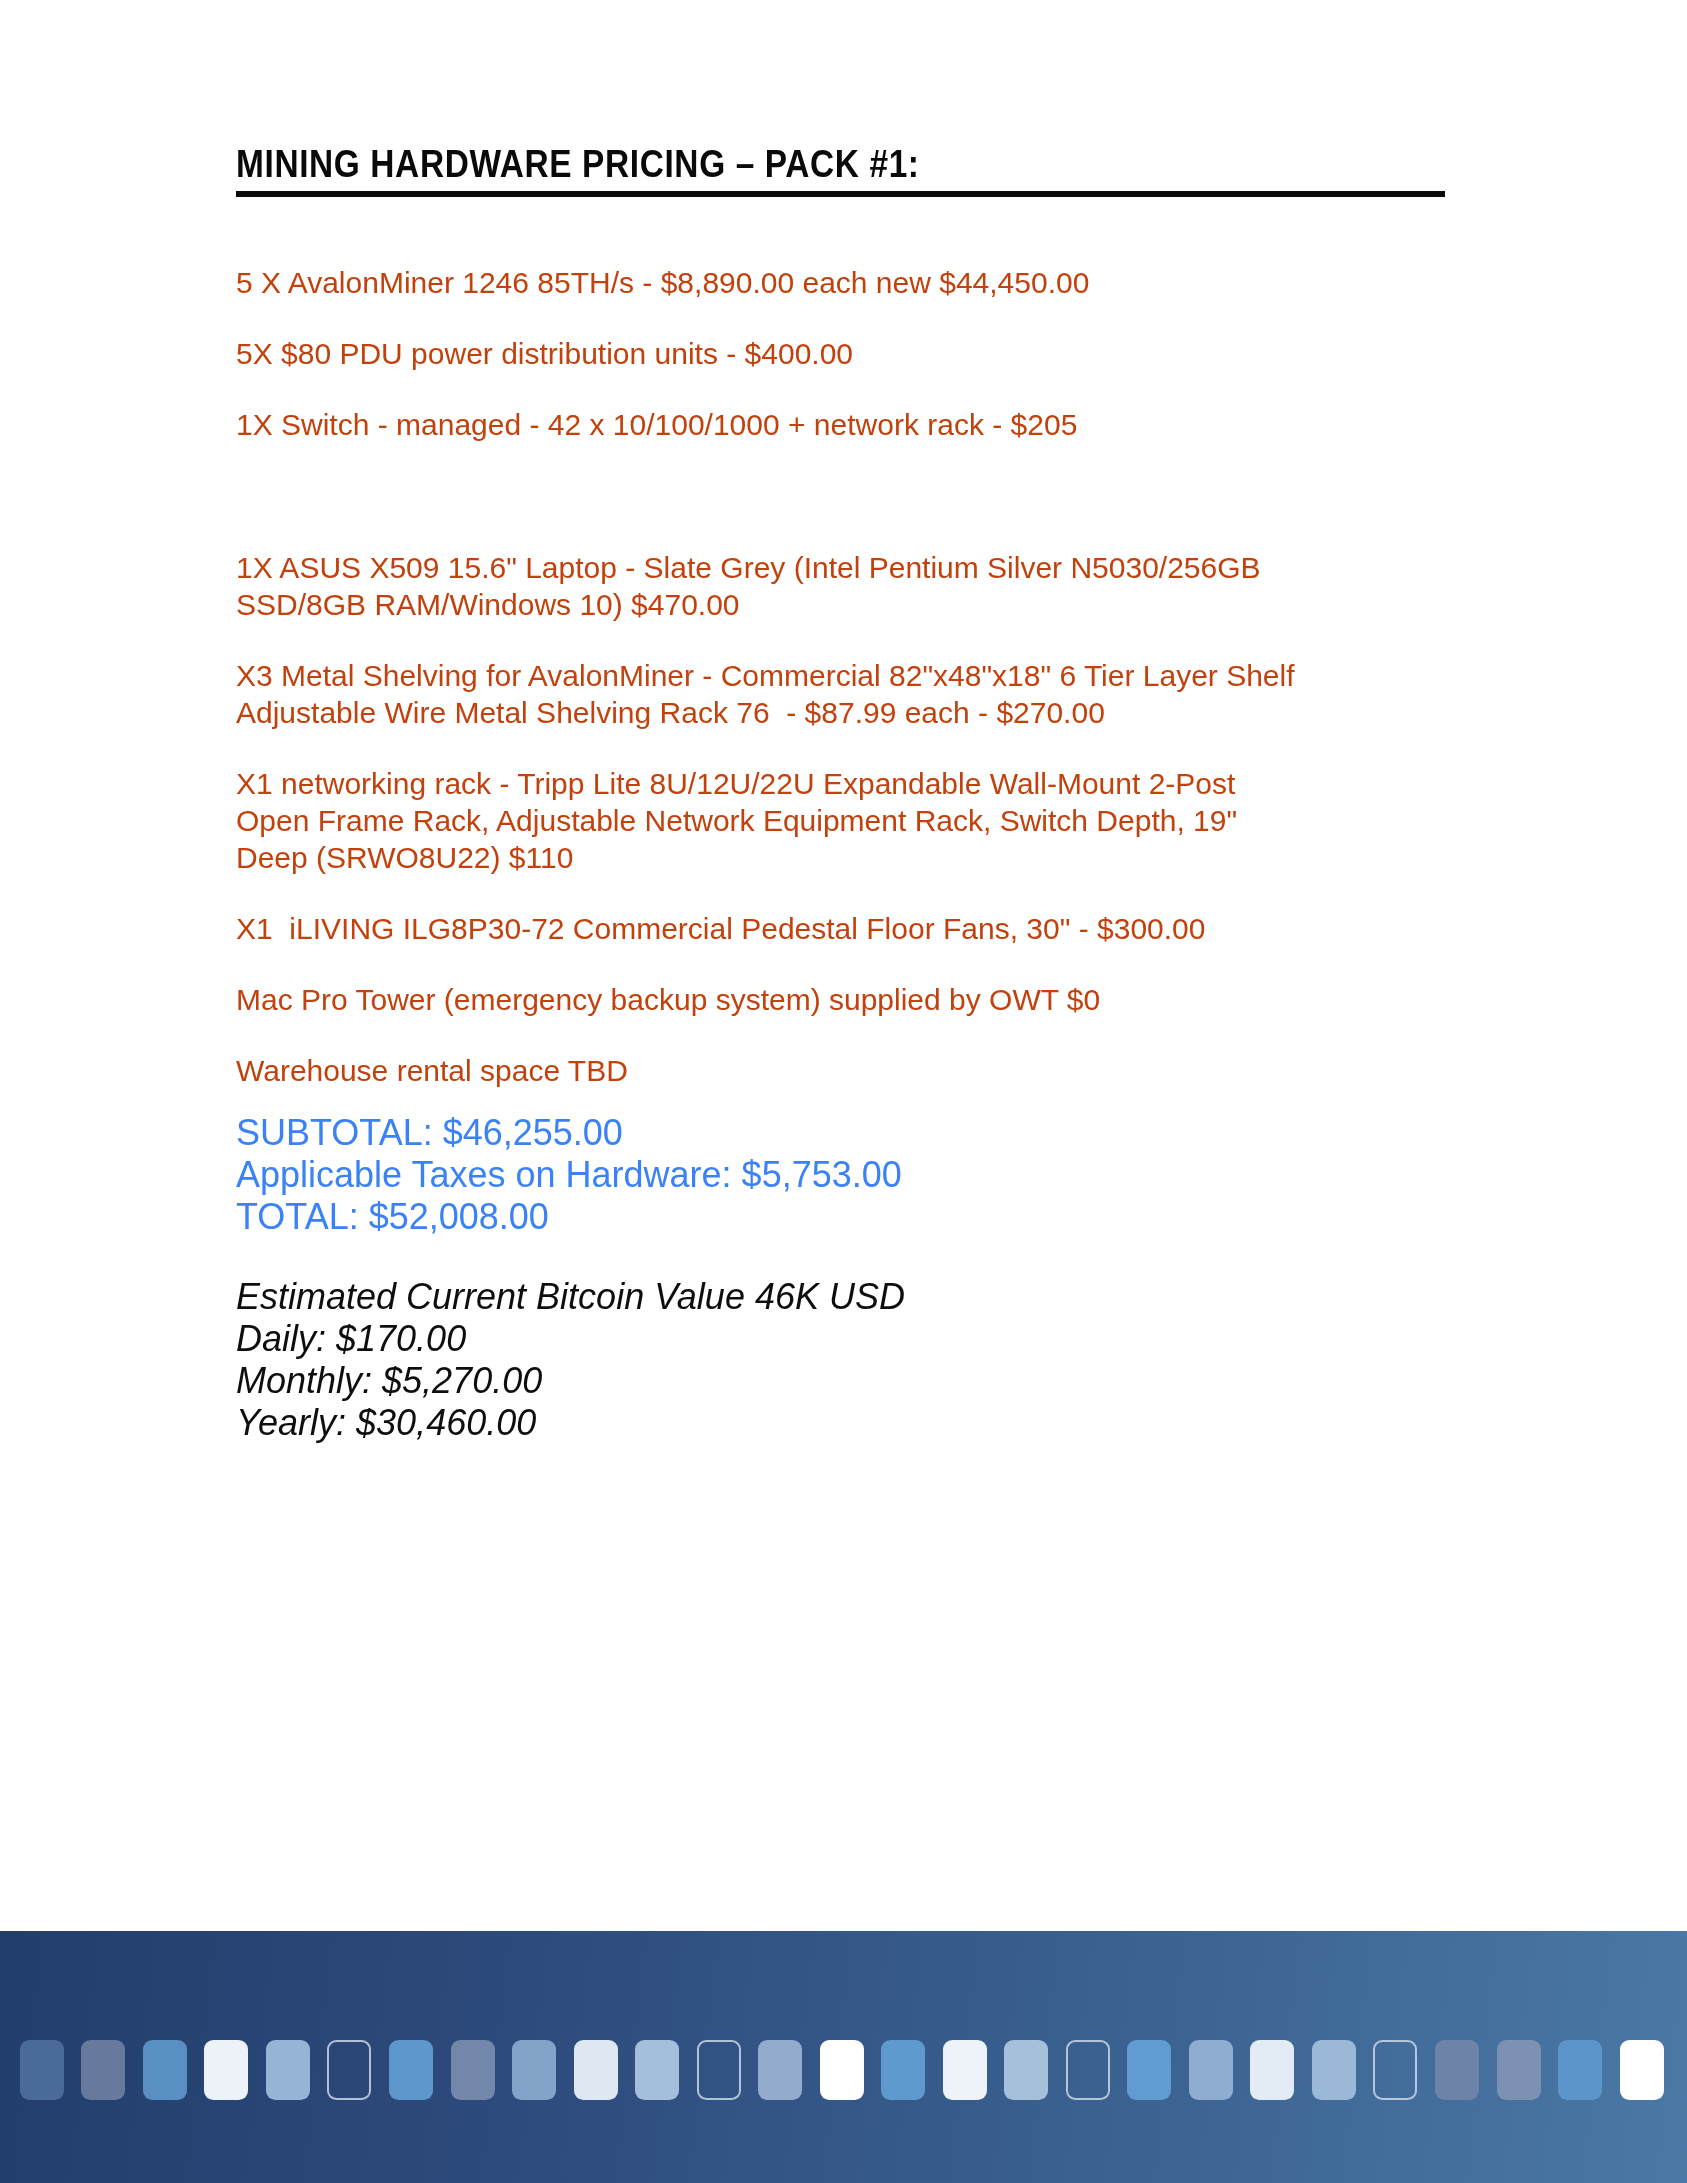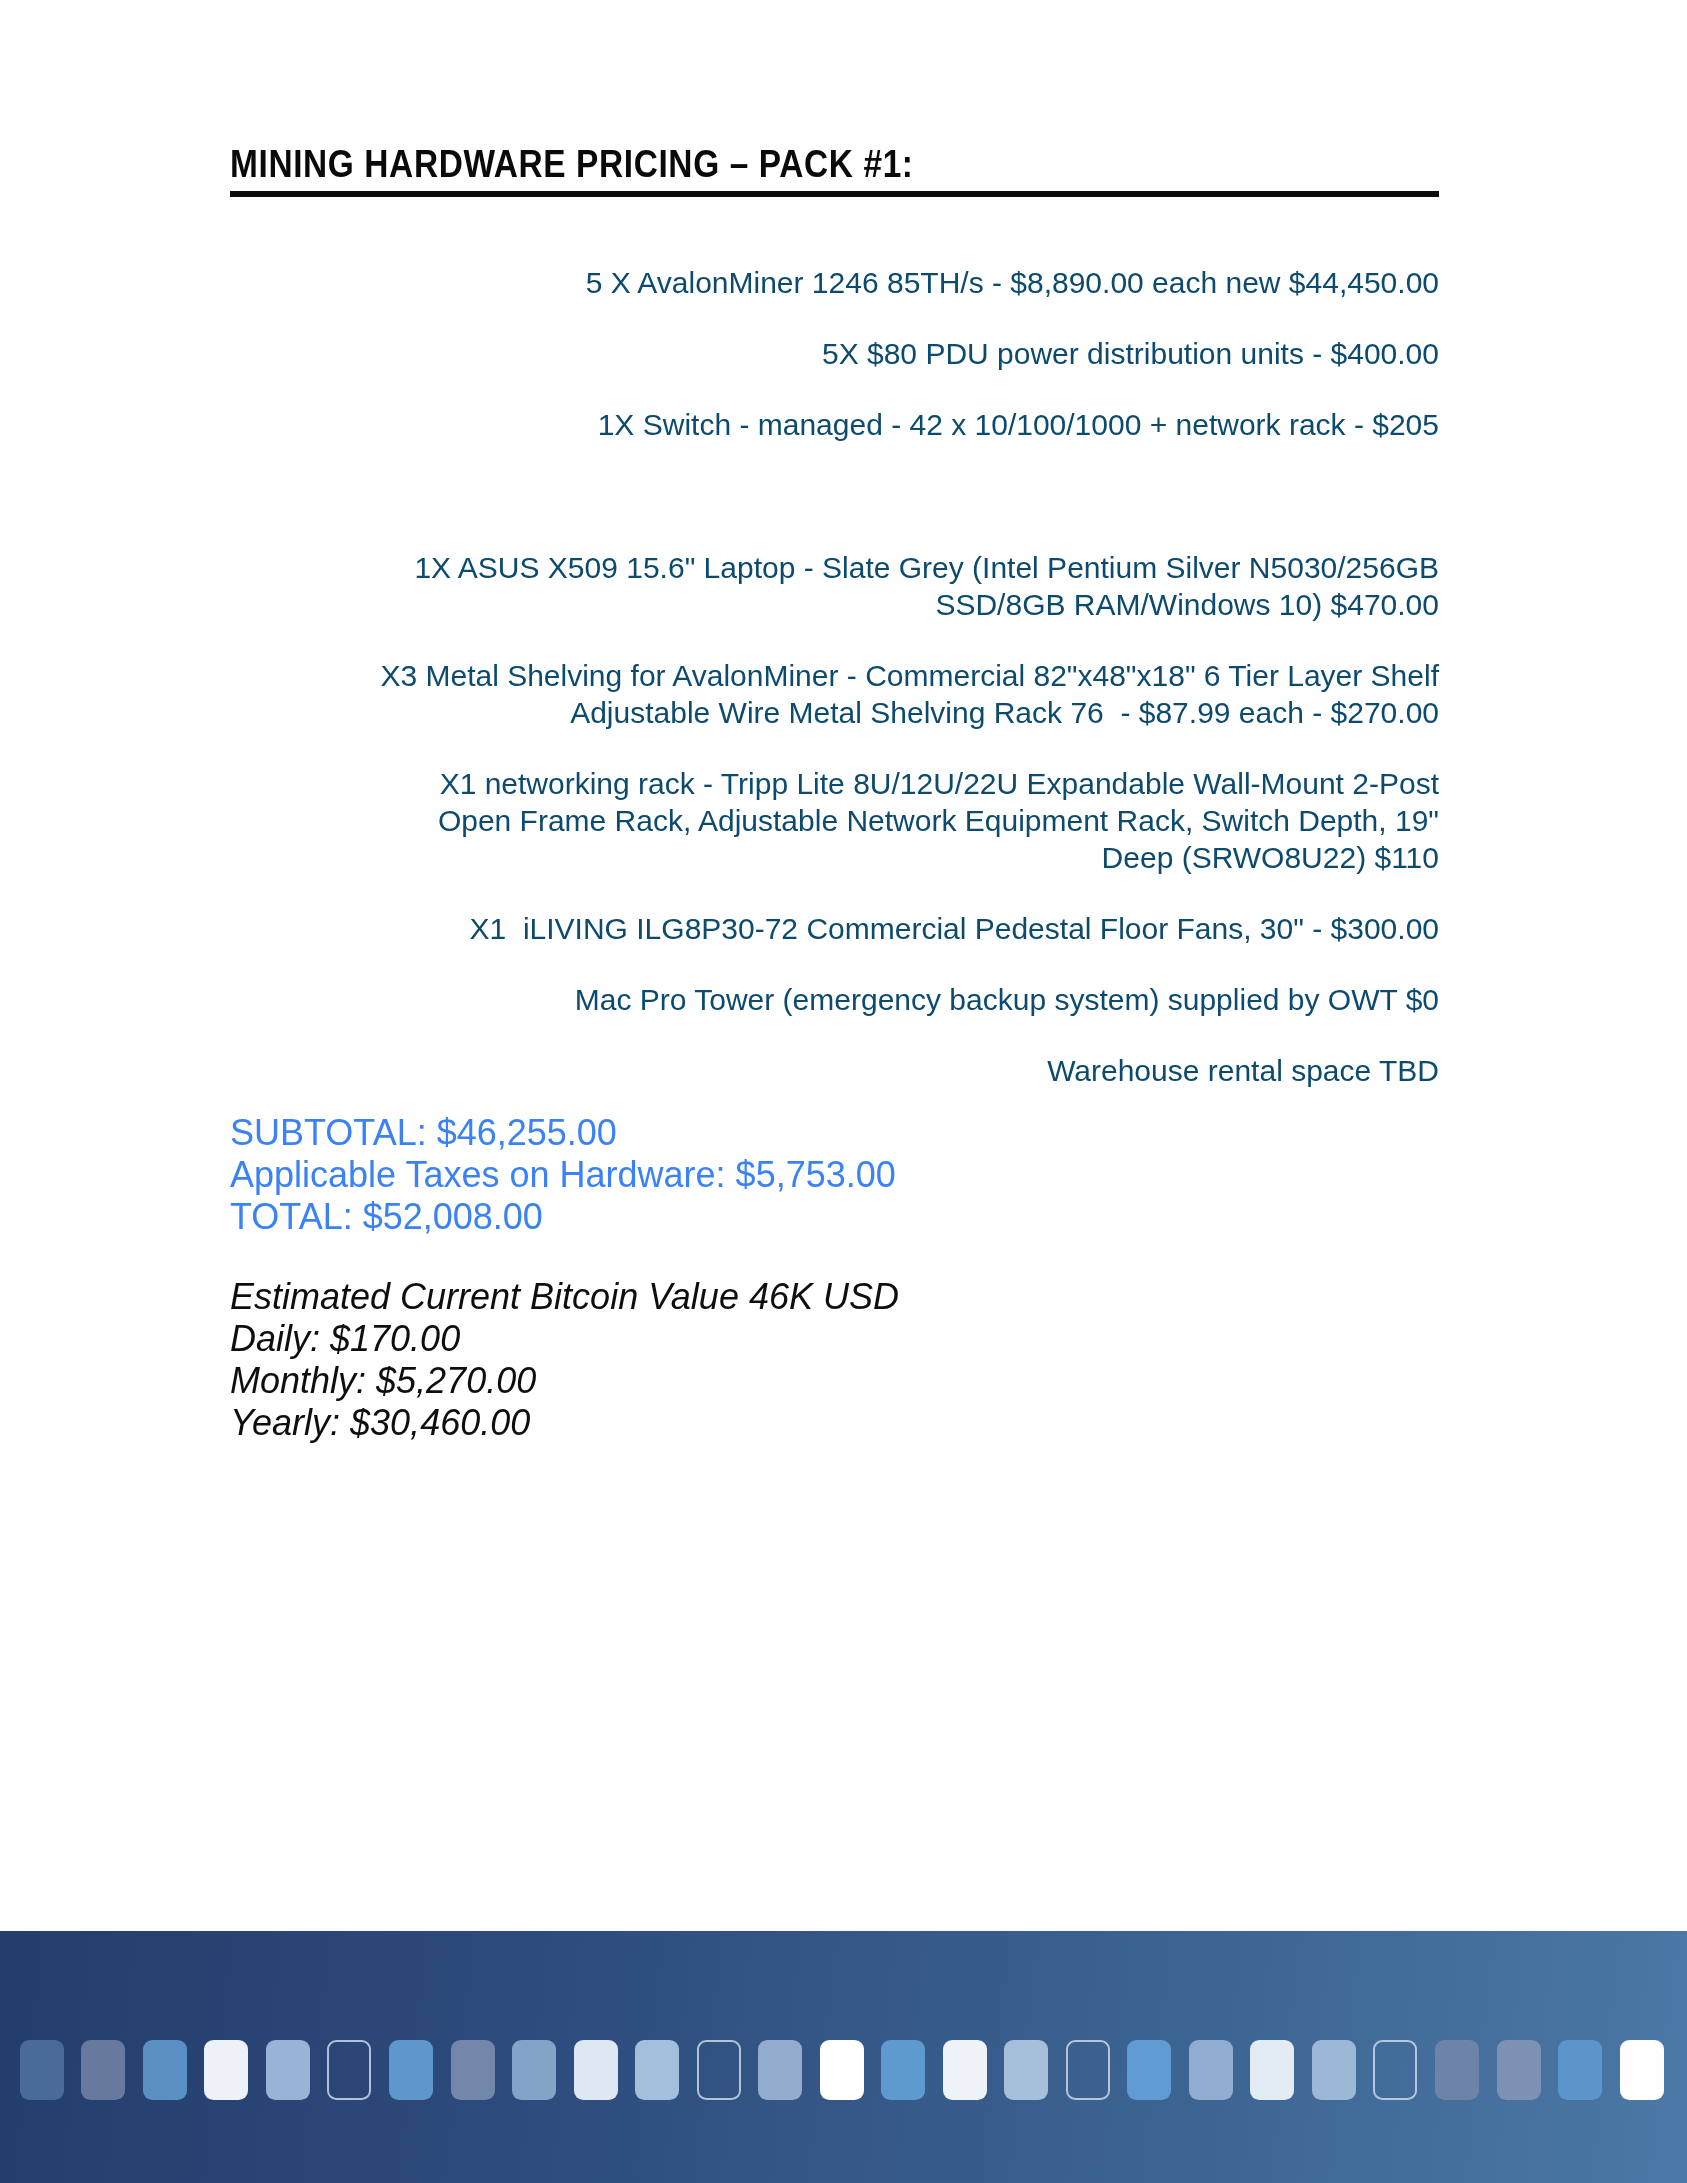--- a/index.html
+++ b/index.html
@@ -1,28 +1,28 @@
 <!DOCTYPE html>
 <html style="font-size:10.6px"><head>
 <meta charset="utf-8">
 <style>
   html,body { margin:0; padding:0; background:#ffffff; }
   .page {
     position:relative; width:1687px; height:2183px; background:#ffffff;
     font-family:"Liberation Sans", sans-serif; overflow:hidden;
   }
-  .content { position:absolute; left:230px; top:140px; width:1209px; }
+  .content { position:absolute; left:236px; top:140px; width:1209px; }
   .doc-title {
     font-size:38px; font-weight:bold; color:#0a0a0a;
     letter-spacing:0.7px; line-height:48px; white-space:pre;
     transform:scaleX(0.88); transform-origin:left center;
   }
   .title-rule { height:6px; background:#0b0b0b; margin-top:3.3px; }
   .items { margin-top:67px; }
-  .para { font-size:30px; line-height:37px; color:#0c4a6e; margin-top:34px;text-align:right; }
+  .para { font-size:30px; line-height:37px; color:#c2410c; margin-top:34px; }
   .para:first-child { margin-top:0; }
   .para.extra-gap { margin-top:106px; }
   .line { white-space:pre; }
   .totals { margin-top:22.5px; font-size:36px; line-height:42px; color:#3b82f6; }
   .bitcoin { margin-top:38px; font-size:36px; line-height:42px; color:#0e0e0e;font-style:italic; }
   .footer-band {
     position:absolute; left:0; top:1931px; width:1687px; height:252px;
     background:linear-gradient(97deg, #223e6b 0%, #2d4a7c 30%, #3a6190 65%, #4b78a6 100%);
   }
   .sq {

